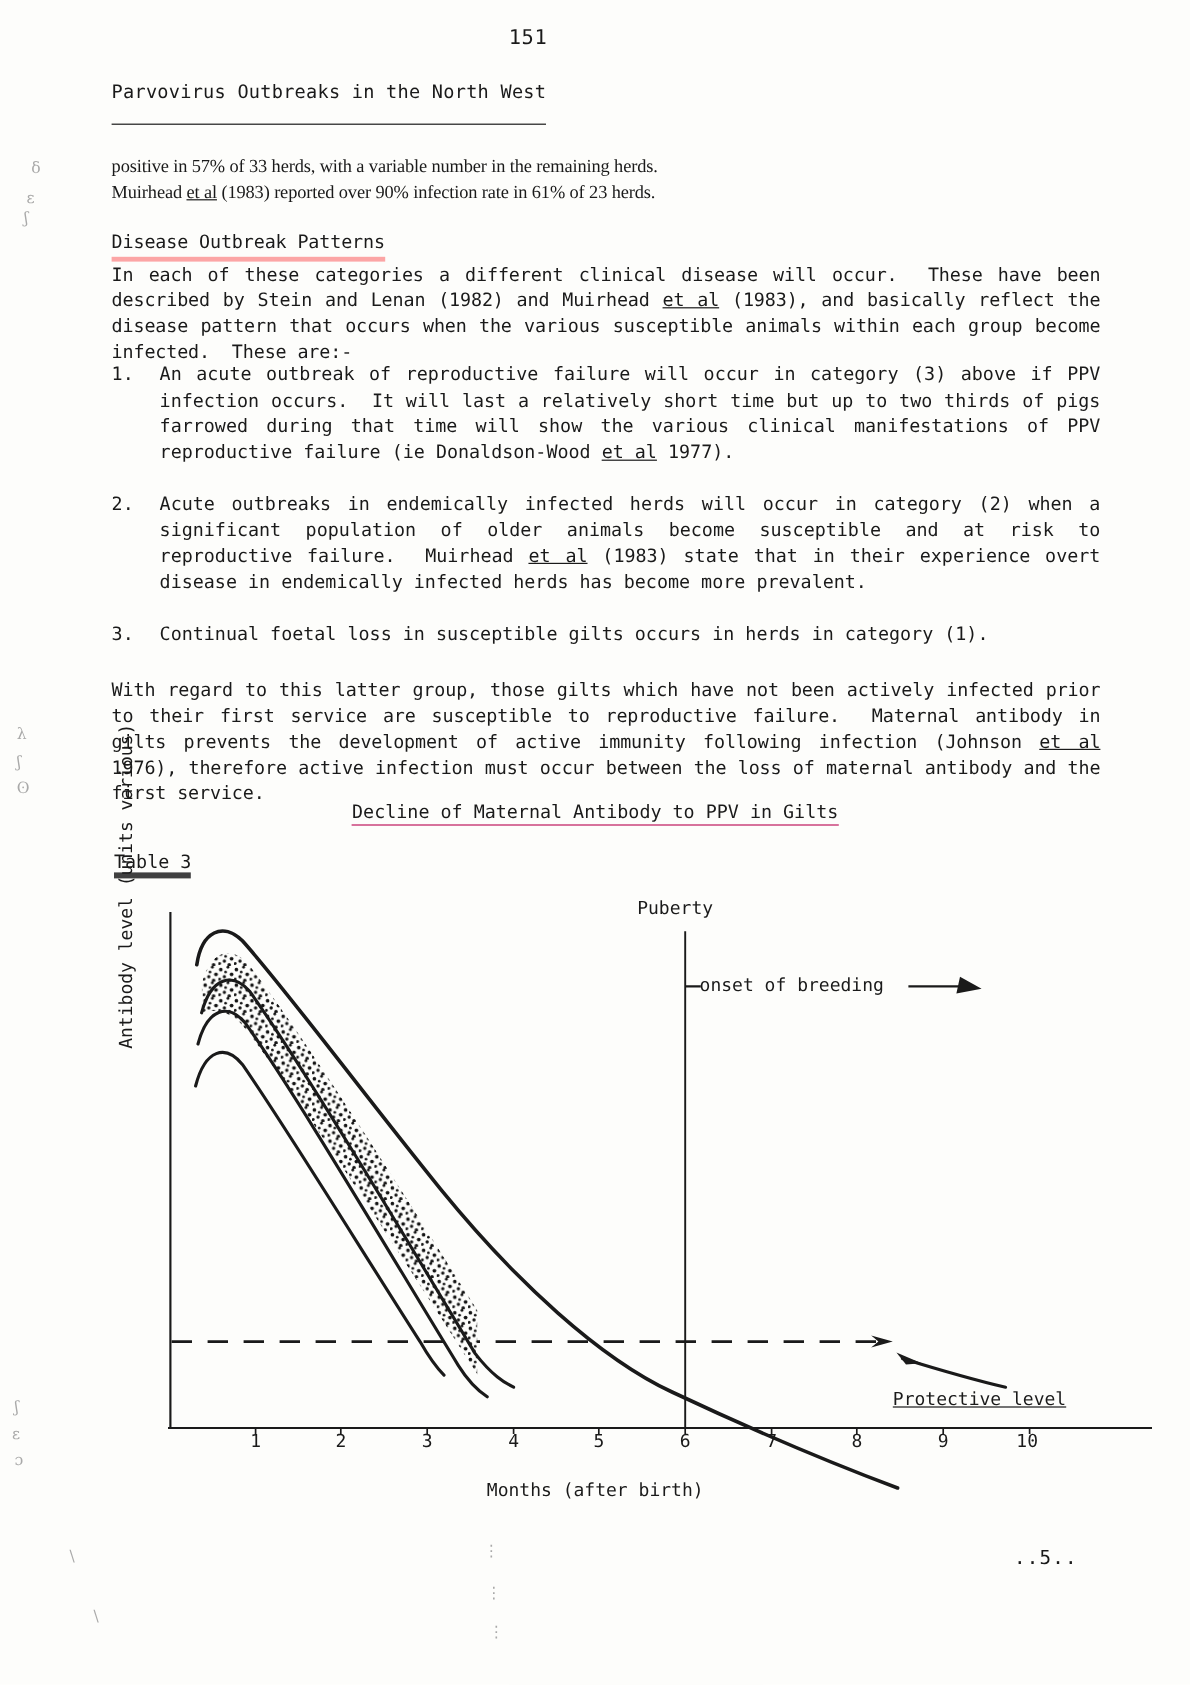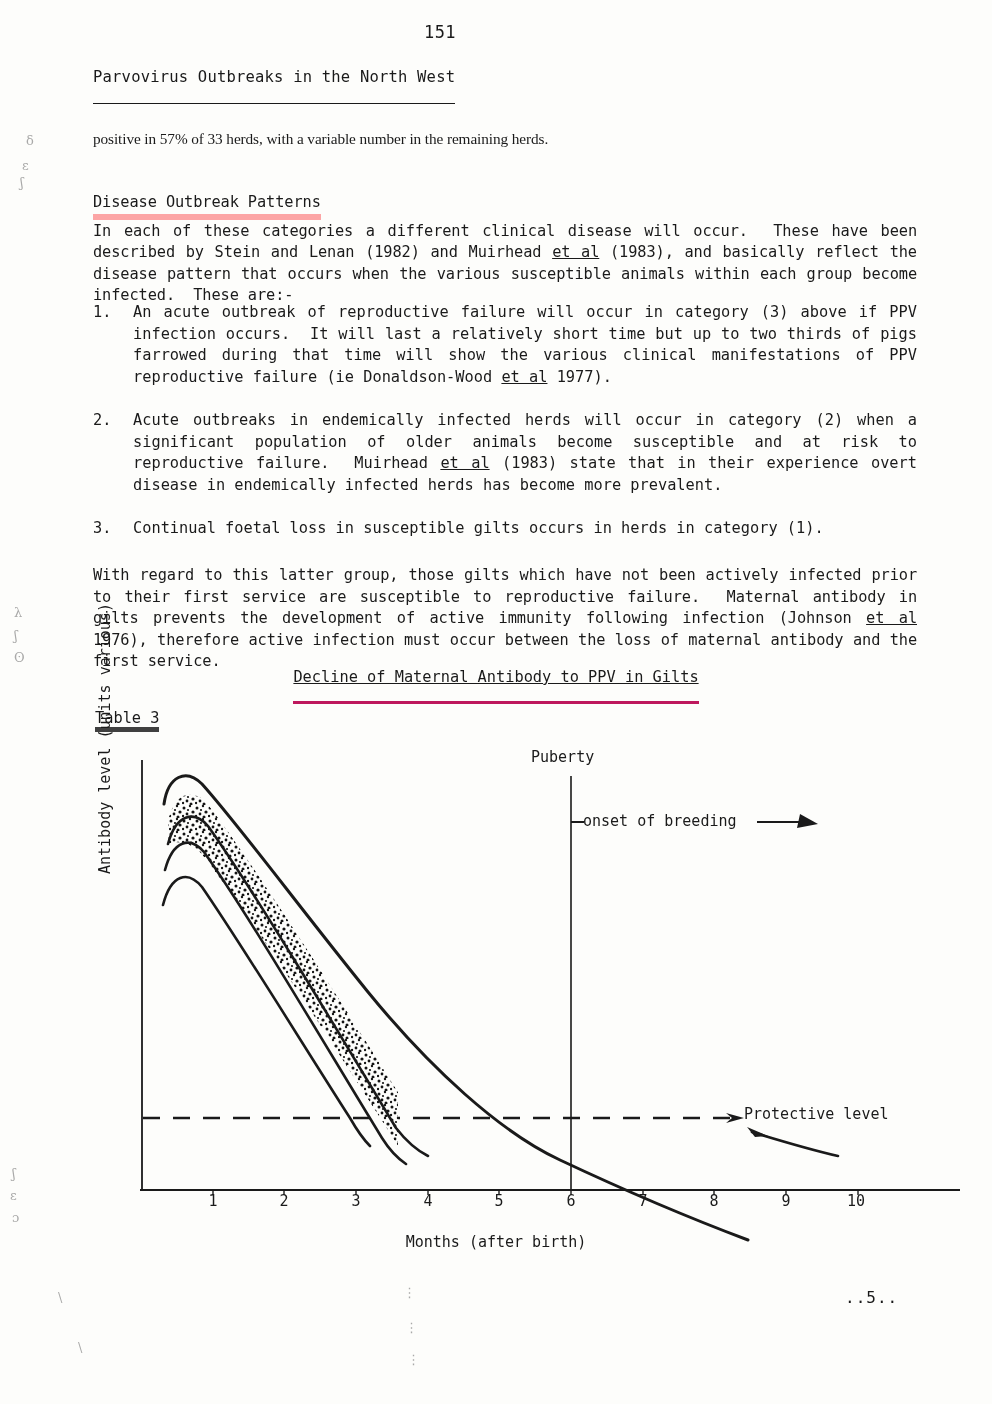--- a/index.html
+++ b/index.html
@@ -46,21 +46,21 @@
     left: 93px;
     width: 824px;
     font-size: 15.3px;
     line-height: 21.5px;
     text-align: justify;
     letter-spacing: -0.1px;
   }
   .body-block.nojust { text-align: left; font-family: Liberation Serif, serif; }
 
   .sub-head {
-    border-bottom: 6px solid #fca5a5;
+    border-bottom: 4px solid #fca5a5;
     display: inline-block;
     padding-bottom: 0px;
     margin-bottom: 1px;
   }
 
   u.plain { text-decoration: underline; }
 
   
   .list-item {
     position: absolute;
@@ -83,23 +83,22 @@
 
   .fig-title {
     position: absolute;
     top: 668px;
     left: 0;
     width: 992px;
     text-align: center;
     font-size: 15.3px;
   }
   .fig-title span {
-    border-bottom: 3px solid #be185d;
-    padding-bottom: 15px;
-    text-decoration: underline;
+    border-bottom: 1px solid #be185d;
+    padding-bottom: 1px;
   }
   .table-label {
     position: absolute;
     top: 709px;
     left: 95px;
     font-size: 15.3px;
     border-bottom: 5px solid #404040;
     padding-bottom: 0px;
   }
 
@@ -147,21 +146,21 @@
     top: 1192px;
   }
   .annot {
     position: absolute;
     font-size: 15px;
     white-space: nowrap;
     text-align: center;
   }
   .annot-puberty { top: 748px; left: 531px; }
   .annot-breeding { top: 812px; left: 583px; }
-  .annot-protective { top: 1105px; left: 744px; }
+  .annot-protective { top: 1157px; left: 744px; text-decoration: underline; }
 
   
   .speckle {
     position: absolute;
     font-size: 13px;
     color: #8e8e8e;
     font-family: "DejaVu Serif", serif;
     opacity: 0.75;
   }
 </style>
@@ -184,20 +183,23 @@
   <div class="speckle" style="top:1285px;left:403px;">⋮</div>
   <div class="speckle" style="top:1320px;left:405px;">⋮</div>
   <div class="speckle" style="top:1352px;left:407px;">⋮</div>
 
   <div class="page-number">151</div>
 
   <div class="running-head">Parvovirus Outbreaks in the North West</div>
 
   <div class="body-block nojust" style="top:128px;">
     <div>positive in 57% of 33 herds, with a variable number in the remaining herds.</div>
+    <div>
+      Muirhead <u class="plain">et al</u> (1983) reported over 90% infection rate in 61% of 23 herds.
+    </div>
   </div>
 
   <div class="body-block" style="top:192px;">
     <div style="text-align:left;">
       <span class="sub-head">Disease Outbreak Patterns</span>
     </div>
     <div>
       In each of these categories a different clinical disease will occur.&nbsp; These have
       been described by Stein and Lenan (1982) and Muirhead <u class="plain">et al</u> (1983), and basically
       reflect the disease pattern that occurs when the various susceptible animals within

